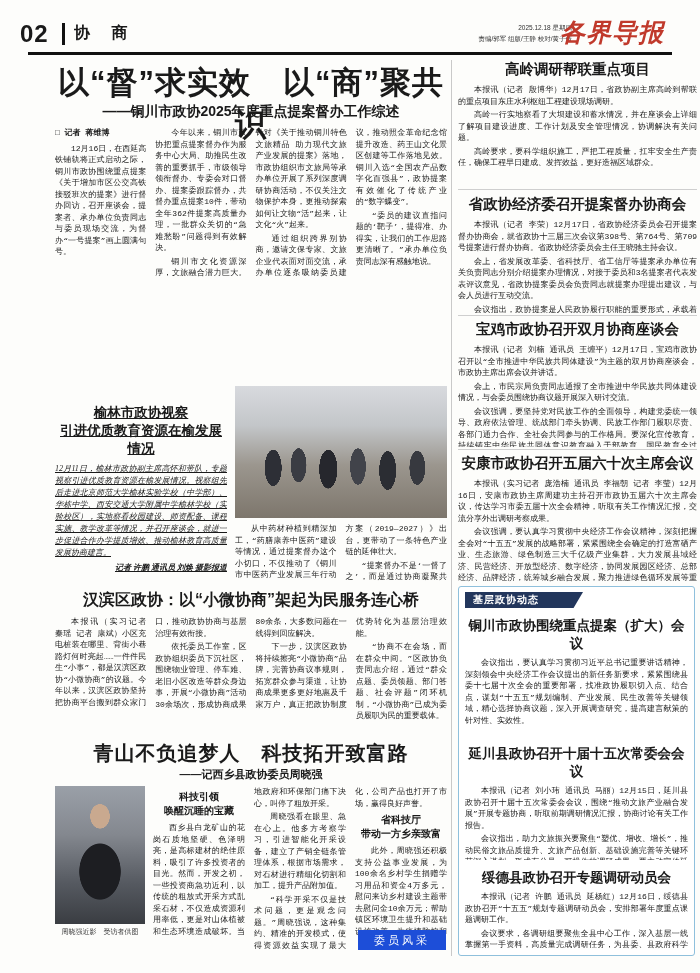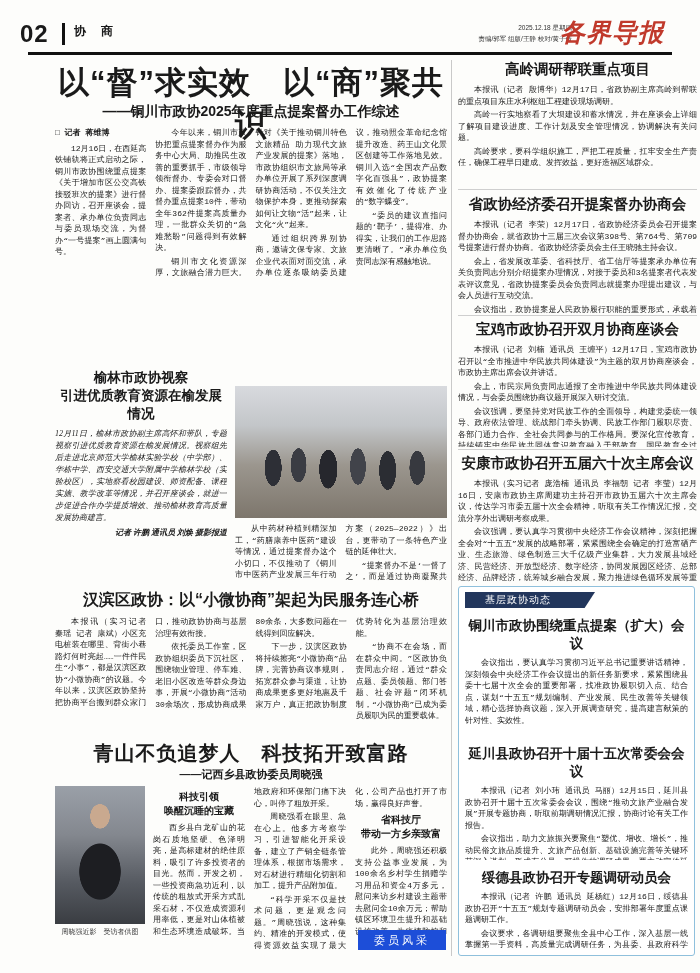--- a/index.html
+++ b/index.html
@@ -3,43 +3,43 @@
 <meta charset="utf-8">
 <style>
   html,body{margin:0;padding:0;background:#e8e8e8;}
   .page{position:relative;width:700px;height:973px;background:#fdfdfb;margin:0 auto;
         overflow:hidden;font-family:"Liberation Serif",serif;color:#1a1a1a;}
   
   .hdr{position:absolute;left:20px;top:20px;width:644px;height:28px;}
   .pageno{position:absolute;left:0;top:0;font-family:"Liberation Sans",sans-serif;
           font-size:24px;font-weight:bold;letter-spacing:1px;}
   .hbar{position:absolute;left:42px;top:3px;width:3px;height:22px;background:#111;}
-  .secname{position:absolute;left:54px;top:3px;font-family:Liberation Serif, serif;
-           font-size:12px;font-weight:bold;letter-spacing:6px;}
+  .secname{position:absolute;left:54px;top:3px;font-family:Liberation Mono, monospace;
+           font-size:16px;font-weight:bold;letter-spacing:6px;}
   .hdr-right{position:absolute;right:92px;top:2px;text-align:right;font-size:6.5px;
              line-height:11px;color:#333;font-family:"Liberation Sans",sans-serif;}
   .masthead{position:absolute;right:0;top:-4px;font-family:"DejaVu Serif",serif;
             font-size:25px;font-weight:bold;font-style:italic;color:#c0392b;letter-spacing:1px;}
   .toprule{position:absolute;left:28px;top:52px;width:644px;height:2.5px;background:#111;}
   .vdiv{position:absolute;left:451px;top:60px;width:1px;height:896px;background:#c9c9c9;}
   .hsep{position:absolute;left:458px;width:239px;height:1px;background:#cfcfcf;}
   
   .t{font-size:8px;line-height:11.5px;text-align:justify;margin:0 0 2px 0;text-indent:16px;font-family:Liberation Mono, monospace;}
   .byline{font-size:8px;font-weight:bold;text-indent:0;margin-bottom:4px;}
   .cols4{column-count:4;column-gap:9px;overflow:hidden;}
   .cols3{column-count:3;column-gap:9px;overflow:hidden;}
   .cols2{column-count:2;column-gap:9px;overflow:hidden;}
   
   .main-h1{position:absolute;left:55px;top:62px;width:392px;text-align:center;
            font-family:"Liberation Sans",sans-serif;font-size:31px;font-weight:bold;letter-spacing:1px;}
   .main-h2{position:absolute;left:55px;top:103px;width:392px;text-align:center;
            font-family:"Liberation Sans",sans-serif;font-size:14px;font-weight:bold;}
   .main-body{position:absolute;left:55px;top:127px;width:392px;height:255px;}
   
-  .yl-text{position:absolute;left:55px;top:369px;width:172px;height:194px;overflow:hidden;}
+  .yl-text{position:absolute;left:55px;top:404px;width:172px;height:194px;overflow:hidden;text-decoration:underline;}
   .yl-title{font-family:"Liberation Sans",sans-serif;font-size:13.5px;font-weight:bold;
             text-align:center;line-height:18px;margin-bottom:5px;}
   .yl-cap{font-size:8px;line-height:12px;font-style:italic;text-align:justify;color:#222;}
   .yl-credit{font-size:8px;font-style:italic;font-weight:bold;text-align:right;margin-top:3px;}
   .photo{position:absolute;left:235px;top:386px;width:212px;height:132px;
          background:
            radial-gradient(ellipse 14px 30px at 18% 62%, #2d2f36 60%, transparent 61%),
            radial-gradient(ellipse 13px 28px at 30% 60%, #3a3c43 60%, transparent 61%),
            radial-gradient(ellipse 15px 32px at 44% 63%, #26272d 60%, transparent 61%),
            radial-gradient(ellipse 13px 30px at 58% 61%, #41434a 60%, transparent 61%),
@@ -70,22 +70,22 @@
           color:#fff;font-family:"Liberation Sans",sans-serif;font-size:11px;font-weight:normal;
           text-align:center;line-height:20px;letter-spacing:3px;}
   
   .sb-art{position:absolute;left:458px;width:239px;overflow:hidden;}
   .sb-title{font-family:"Liberation Sans",sans-serif;font-size:14.5px;font-weight:bold;
             text-align:center;margin-bottom:5px;}
   .jiceng{position:absolute;left:458px;top:586px;width:237px;height:370px;
           border:1.5px solid #8fc0dc;border-radius:3px;box-sizing:border-box;
           padding:5px 6px;overflow:hidden;background:#fff;}
   .banner{width:110px;height:16px;background:#22365c;color:#fff;
-          font-family:"Liberation Sans",sans-serif;font-size:10px;font-weight:normal;
-          line-height:16px;padding-left:20px;letter-spacing:1px;
+          font-family:"Liberation Sans",sans-serif;font-size:10px;font-weight:bold;
+          line-height:16px;padding-left:8px;letter-spacing:1px;
           clip-path:polygon(0 0,100% 0,92% 100%,0 100%);margin-bottom:6px;}
   .jc-art{overflow:hidden;margin-bottom:6px;}
   .jc-title{font-family:"Liberation Sans",sans-serif;font-size:13.5px;font-weight:bold;
             text-align:center;margin:3px 0 4px 0;}
 </style>
 </head>
 <body>
 
 <div class="page">
 
@@ -119,21 +119,21 @@
   <div class="yl-text">
     <div class="yl-title">
       <div>榆林市政协视察</div>
       <div>引进优质教育资源在榆发展情况</div>
     </div>
     <div class="yl-cap">12月11日，榆林市政协副主席高怀和带队，专题视察引进优质教育资源在榆发展情况。视察组先后走进北京师范大学榆林实验学校（中学部）、华栋中学、西安交通大学附属中学榆林学校（实验校区），实地察看校园建设、师资配备、课程实施、教学改革等情况，并召开座谈会，就进一步促进合作办学提质增效、推动榆林教育高质量发展协商建言。</div>
     <div class="yl-credit">记者 许鹏 通讯员 刘焕 摄影报道</div>
   </div>
   <div class="photo"></div>
   <div class="below-photo cols2">
-    <p class="t">从中药材种植到精深加工，“药膳康养中医药”建设等情况，通过提案督办这个小切口，不仅推动了《铜川市中医药产业发展三年行动方案（2025—2022）》出台，更带动了一条特色产业链的延伸壮大。</p>
+    <p class="t">从中药材种植到精深加工，“药膳康养中医药”建设等情况，通过提案督办这个小切口，不仅推动了《铜川市中医药产业发展三年行动方案（2019—2027）》出台，更带动了一条特色产业链的延伸壮大。</p>
     <p class="t">“提案督办不是‘一督了之’，而是通过协商凝聚共识、推动落实，让群众的获得感、幸福感在一件件提案办理中不断提升。”铜川市政协负责同志表示。</p>
   </div>
 
   <div class="hb-h1">汉滨区政协：以“小微协商”架起为民服务连心桥</div>
   <div class="hb-body cols4">
     <p class="t">本报讯（实习记者 秦瑶 记者 康斌）小区充电桩装在哪里、背街小巷路灯何时亮起……一件件民生“小事”，都是汉滨区政协“小微协商”的议题。今年以来，汉滨区政协坚持把协商平台搬到群众家门口，推动政协协商与基层治理有效衔接。</p>
     <p class="t">依托委员工作室，区政协组织委员下沉社区，围绕物业管理、停车难、老旧小区改造等群众身边事，开展“小微协商”活动30余场次，形成协商成果80余条，大多数问题在一线得到回应解决。</p>
     <p class="t">下一步，汉滨区政协将持续擦亮“小微协商”品牌，完善协商议事规则，拓宽群众参与渠道，让协商成果更多更好地惠及千家万户，真正把政协制度优势转化为基层治理效能。</p>
     <p class="t">“协商不在会场，而在群众中间。”区政协负责同志介绍，通过“群众点题、委员领题、部门答题、社会评题”闭环机制，“小微协商”已成为委员履职为民的重要载体。</p>
   </div>

